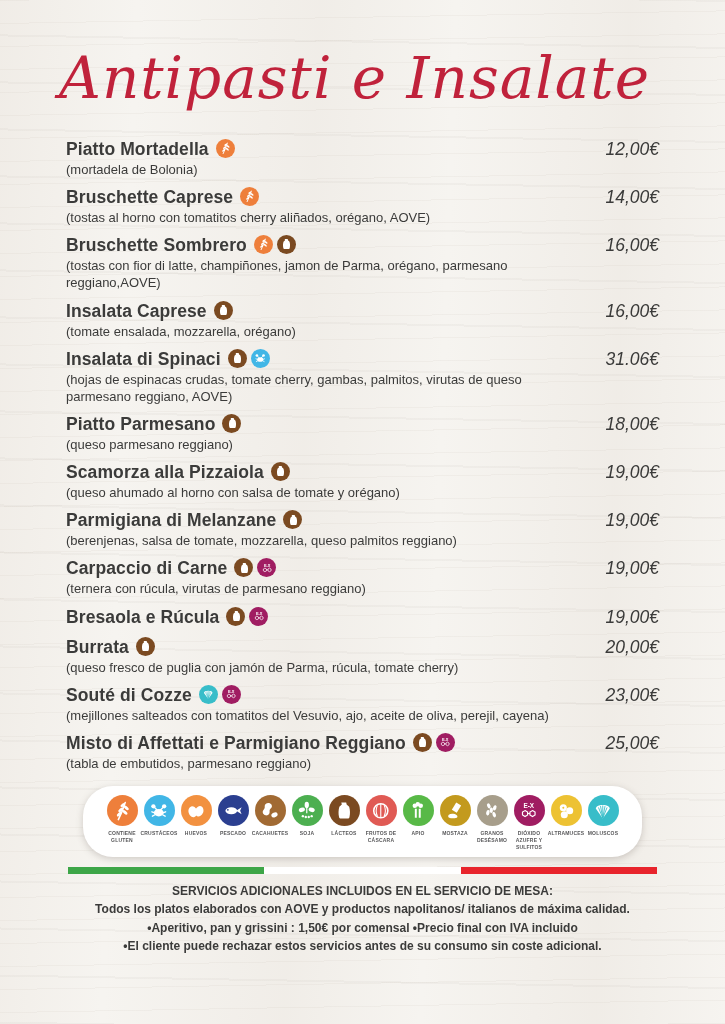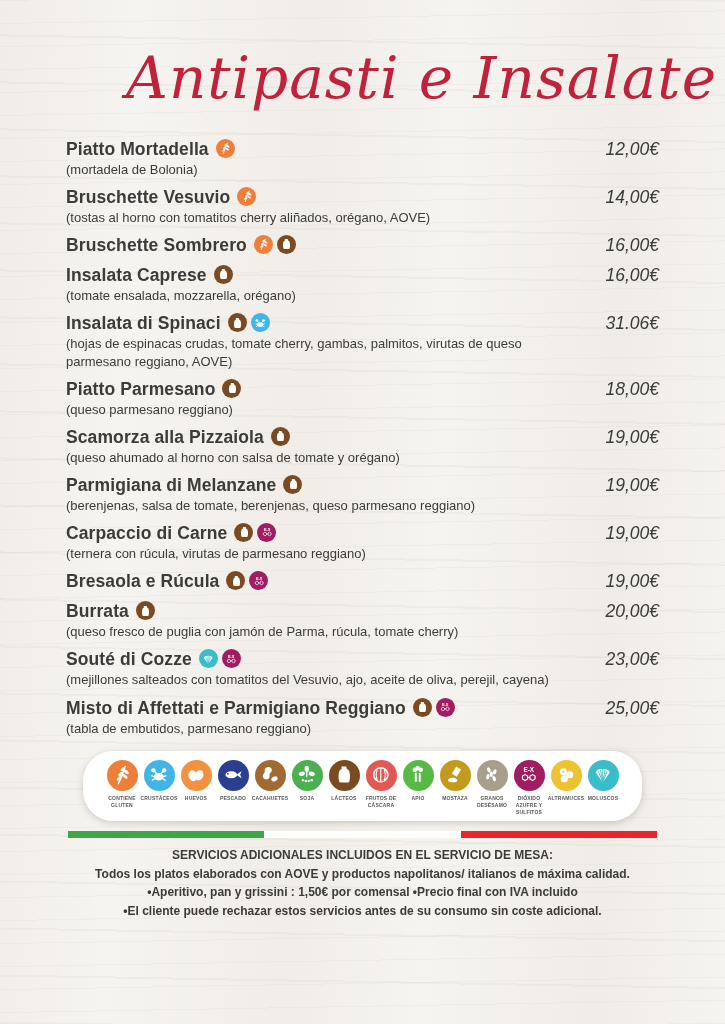--- a/index.html
+++ b/index.html
@@ -11,22 +11,22 @@
     box-sizing:border-box;
     padding-top:48px;
     overflow:hidden;
     background-color:#f6f4f0;
     background-image:
       linear-gradient(92deg, rgba(205,190,175,0.14) 0%, rgba(255,255,255,0) 18%, rgba(196,181,166,0.11) 42%, rgba(255,255,255,0) 60%, rgba(205,192,178,0.15) 83%, rgba(255,255,255,0) 100%),
       repeating-linear-gradient(179deg, rgba(160,145,130,0.07) 0px, rgba(160,145,130,0.07) 1px, transparent 1px, transparent 23px),
       repeating-linear-gradient(181deg, rgba(120,110,100,0.05) 0px, rgba(120,110,100,0.05) 2px, transparent 2px, transparent 47px);
   }
   .title{
-    margin:0 8px 30px 0;
-    text-align:right;
+    margin:0 16px 30px 0;
+    text-align:center;
     font-family:"DejaVu Serif", serif;
     font-style:italic;
     font-weight:400;
     font-size:58px;
     line-height:1.05;
     letter-spacing:1px;
     color:#C0223B;
   }
   .menu{width:593px;margin:0 auto;}
   .item{margin-bottom:9px;}
@@ -166,21 +166,21 @@
               </svg>
             </span>
           </span>
           <span class="price">12,00€</span>
         </div>
         <div class="desc">(mortadela de Bolonia)</div>
       </div>
 
       <div class="item">
         <div class="row">
-          <span class="dish-name">Bruschette Vesuvio</span>
+          <span class="dish-name">Bruschette Caprese</span>
           <span class="icons">
             <span class="badge sm" style="background: rgb(238, 127, 59);">
               <svg viewBox="0 0 24 24">
                 <use href="#g-wheat"></use>
               </svg>
             </span>
           </span>
           <span class="price">14,00€</span>
         </div>
         <div class="desc">(tostas al horno con tomatitos cherry aliñados, orégano, AOVE)</div>
@@ -196,20 +196,21 @@
               </svg>
             </span>
             <span class="badge sm" style="background: rgb(123, 74, 33);">
               <svg viewBox="0 0 24 24">
                 <use href="#g-jug"></use>
               </svg>
             </span>
           </span>
           <span class="price">16,00€</span>
         </div>
+        <div class="desc">(tostas con fior di latte, champiñones, jamon de Parma, orégano, parmesano reggiano,AOVE)</div>
       </div>
 
       <div class="item">
         <div class="row">
           <span class="dish-name">Insalata Caprese</span>
           <span class="icons">
             <span class="badge sm" style="background: rgb(123, 74, 33);">
               <svg viewBox="0 0 24 24">
                 <use href="#g-jug"></use>
               </svg>
@@ -276,21 +277,21 @@
           <span class="dish-name">Parmigiana di Melanzane</span>
           <span class="icons">
             <span class="badge sm" style="background: rgb(123, 74, 33);">
               <svg viewBox="0 0 24 24">
                 <use href="#g-jug"></use>
               </svg>
             </span>
           </span>
           <span class="price">19,00€</span>
         </div>
-        <div class="desc">(berenjenas, salsa de tomate, berenjenas, queso parmesano reggiano)</div>
+        <div class="desc">(berenjenas, salsa de tomate, mozzarella, queso palmitos reggiano)</div>
       </div>
 
       <div class="item">
         <div class="row">
           <span class="dish-name">Carpaccio di Carne</span>
           <span class="icons">
             <span class="badge sm" style="background: rgb(123, 74, 33);">
               <svg viewBox="0 0 24 24">
                 <use href="#g-jug"></use>
               </svg>

